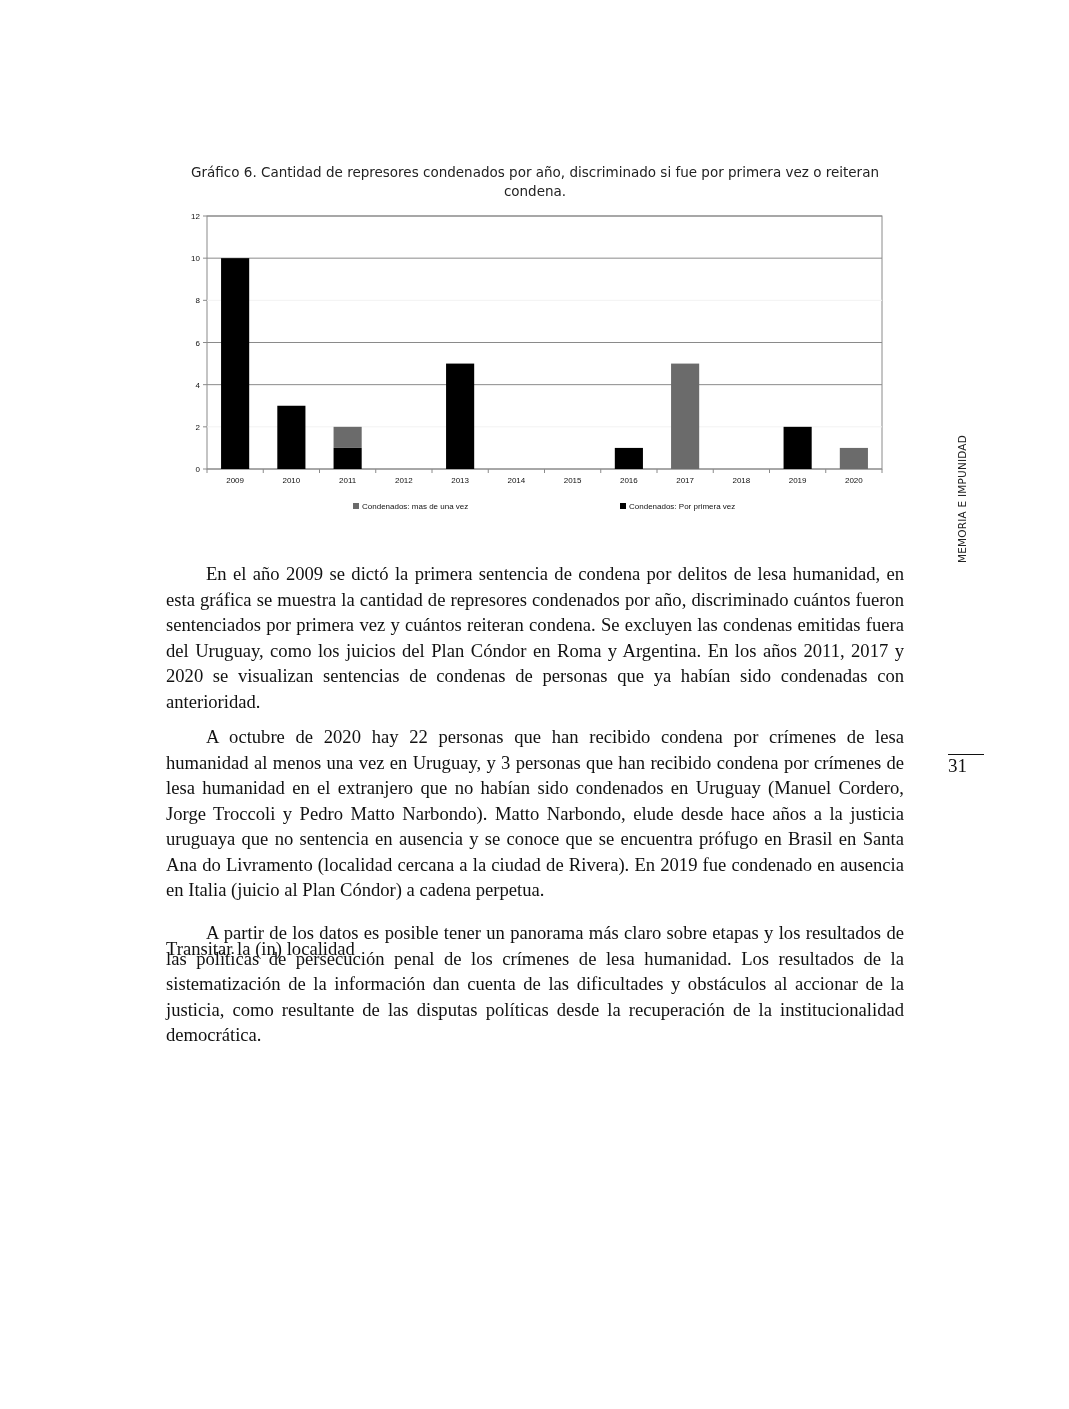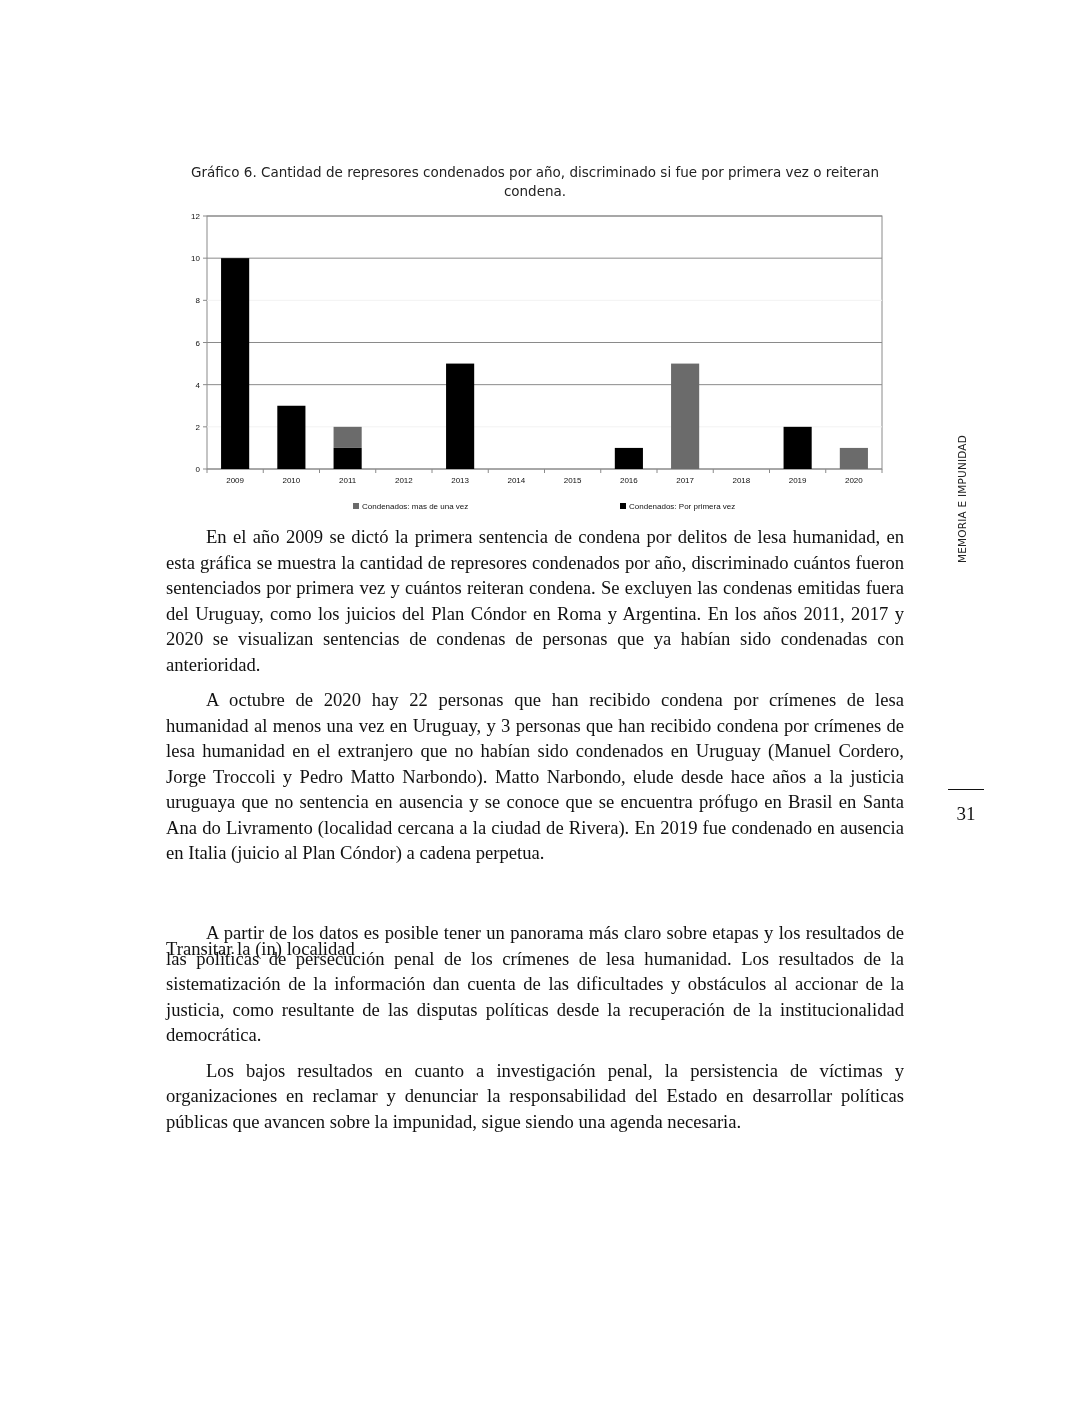--- a/index.html
+++ b/index.html
@@ -23,24 +23,24 @@
     font-family: "Liberation Serif", serif; font-size: 18.6px; font-weight: normal;
     color: #111; margin: 0;
   }
   .side-label {
     position: absolute; left: 956px; top: 563px;
     transform-origin: 0 0; transform: rotate(-90deg);
     font-family: "DejaVu Sans", sans-serif; font-size: 10.5px;
     letter-spacing: 0.2px; color: #222; white-space: nowrap;
   }
   .page-num {
-    position: absolute; left: 948px; top: 789px; width: 36px;
-    border-top: 1.5px solid #111; text-align: center;
+    position: absolute; left: 948px; top: 754px; width: 36px;
+    border-top: 1.5px solid #111; 
     font-family: "Liberation Serif", serif; font-size: 19px; color: #111;
-    padding-top: 13px;
+    padding-top: 0;
   }
 </style>
 </head>
 <body>
 
 <div class="caption">Gráfico 6. Cantidad de represores condenados por año, discriminado si fue por primera vez o reiteran condena.</div>
 
 <svg id="chart" width="740" height="320" xmlns="http://www.w3.org/2000/svg">
   <g id="grid-layer">
       <rect x="47" y="11" width="675" height="253" fill="none" stroke="#8a8a8a" stroke-width="1"></rect>
@@ -105,26 +105,25 @@
       <text x="693.875" y="278" text-anchor="middle" font-size="8">2020</text>
     </g>
   <g id="legend-layer">
       <rect x="193" y="298" width="6" height="6" fill="#6b6b6b"></rect>
       <text x="202" y="304" font-size="8" fill="#555">Condenados: mas de una vez</text>
       <rect x="460" y="298" width="6" height="6" fill="#000000"></rect>
       <text x="469" y="304" font-size="8" fill="#555">Condenados: Por primera vez</text>
     </g>
 </svg>
 
-<div class="body-text" style="top:524px;">
+<div class="body-text" style="top:561px;">
   <p>En el año 2009 se dictó la primera sentencia de condena por delitos de lesa humanidad, en esta gráfica se muestra la cantidad de represores condenados por año, discriminado cuántos fueron sentenciados por primera vez y cuántos reiteran condena. Se excluyen las condenas emitidas fuera del Uruguay, como los juicios del Plan Cóndor en Roma y Argentina. En los años 2011, 2017 y 2020 se visualizan sentencias de condenas de personas que ya habían sido condenadas con anterioridad.</p>
   <p>A octubre de 2020 hay 22 personas que han recibido condena por crímenes de lesa humanidad al menos una vez en Uruguay, y 3 personas que han recibido condena por crímenes de lesa humanidad en el extranjero que no habían sido condenados en Uruguay (Manuel Cordero, Jorge Troccoli y Pedro Matto Narbondo). Matto Narbondo, elude desde hace años a la justicia uruguaya que no sentencia en ausencia y se conoce que se encuentra prófugo en Brasil en Santa Ana do Livramento (localidad cercana a la ciudad de Rivera). En 2019 fue condenado en ausencia en Italia (juicio al Plan Cóndor) a cadena perpetua.</p>
 </div>
 
 <h3 class="heading">Transitar la (in) localidad</h3>
 
 <div class="body-text" style="top:920px;">
   <p>A partir de los datos es posible tener un panorama más claro sobre etapas y los resultados de las políticas de persecución penal de los crímenes de lesa humanidad. Los resultados de la sistematización de la información dan cuenta de las dificultades y obstáculos al accionar de la justicia, como resultante de las disputas políticas desde la recuperación de la institucionalidad democrática.</p>
-  <p>Los bajos resultados en cuanto a investigación penal, la persistencia de víctimas y organizaciones en reclamar y denunciar la responsabilidad del Estado en desarrollar políticas públicas que avancen sobre la impunidad, sigue siendo una agenda necesaria.</p>
 </div>
 
 <div class="side-label">MEMORIA E IMPUNIDAD</div>
 <div class="page-num">31</div>
 
 </body></html>

